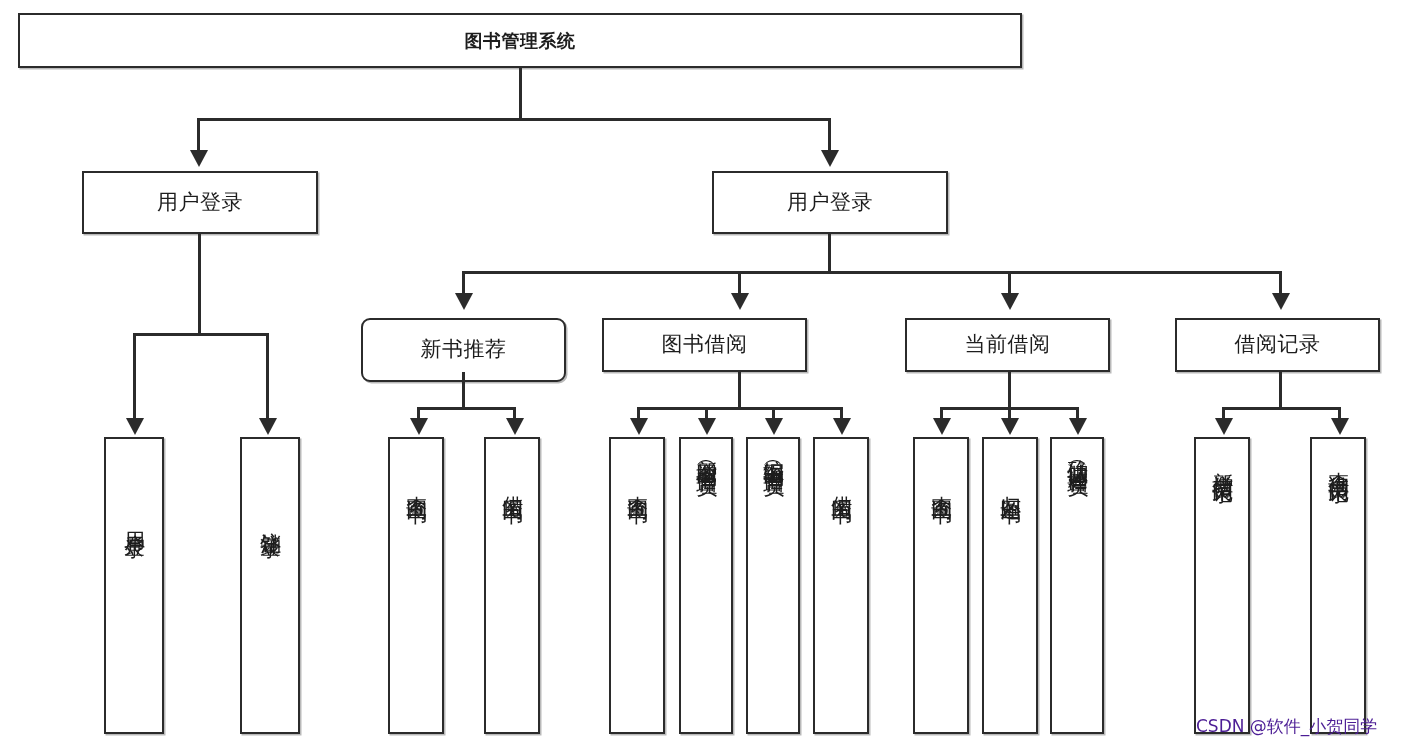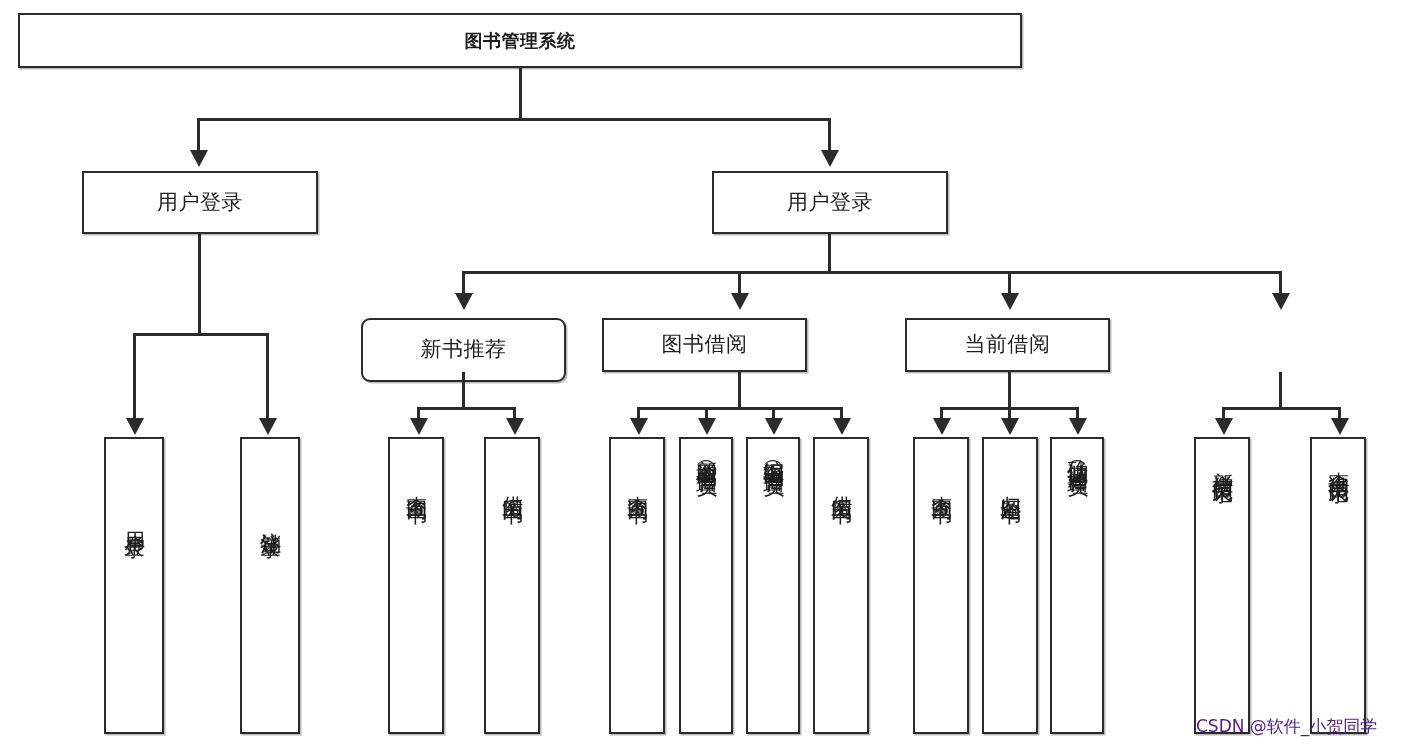--- a/index.html
+++ b/index.html
@@ -139,20 +139,23 @@
   <div class="arrow" style="left:1272px; top:293px;"></div>
 
   <div class="node node-h" style="left:361px; top:318px; width:205px; height:64px;border-radius:9px;">
     <span class="label">新书推荐</span>
   </div>
   <div class="node node-h" style="left:602px; top:318px; width:205px; height:54px;">
     <span class="label">图书借阅</span>
   </div>
   <div class="node node-h" style="left:905px; top:318px; width:205px; height:54px;">
     <span class="label">当前借阅</span>
+  </div>
+  <div class="node node-h" style="left:1175px; top:318px; width:205px; height:54px;">
+    <span class="label">借阅记录</span>
   </div>
 
   <div class="vline" style="left:462px; top:372px; width:3px; height:38px;"></div>
   <div class="hline" style="left:417px; top:407px; width:99px; height:3px;"></div>
   <div class="vline" style="left:417px; top:407px; width:3px; height:13px;"></div>
   <div class="arrow" style="left:410px; top:418px;"></div>
   <div class="vline" style="left:513px; top:407px; width:3px; height:13px;"></div>
   <div class="arrow" style="left:506px; top:418px;"></div>
 
   <div class="vline" style="left:738px; top:372px; width:3px; height:38px;"></div>

